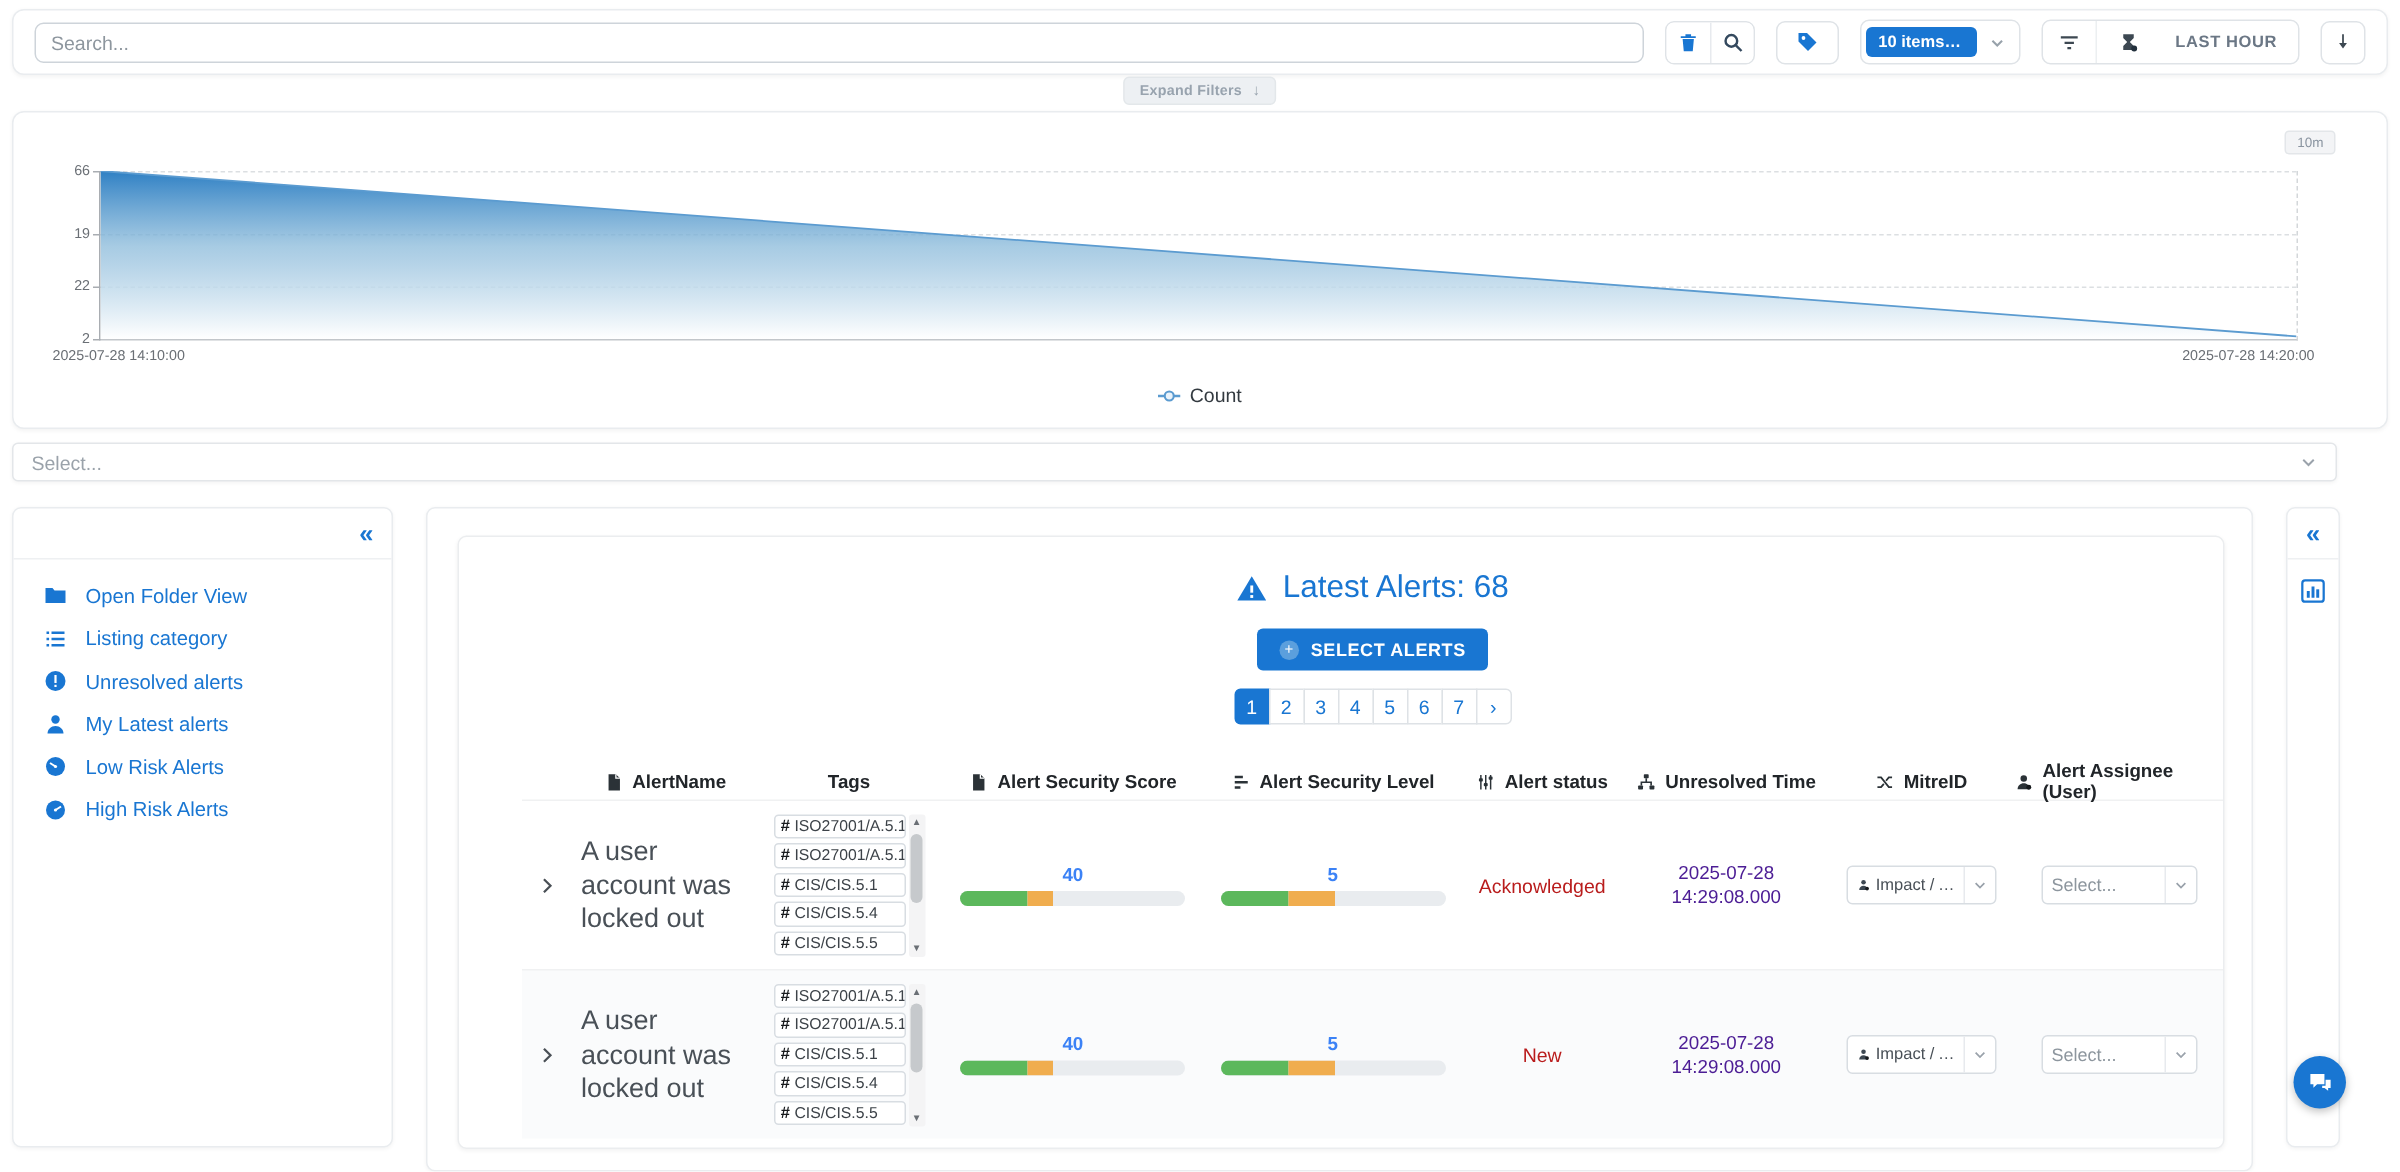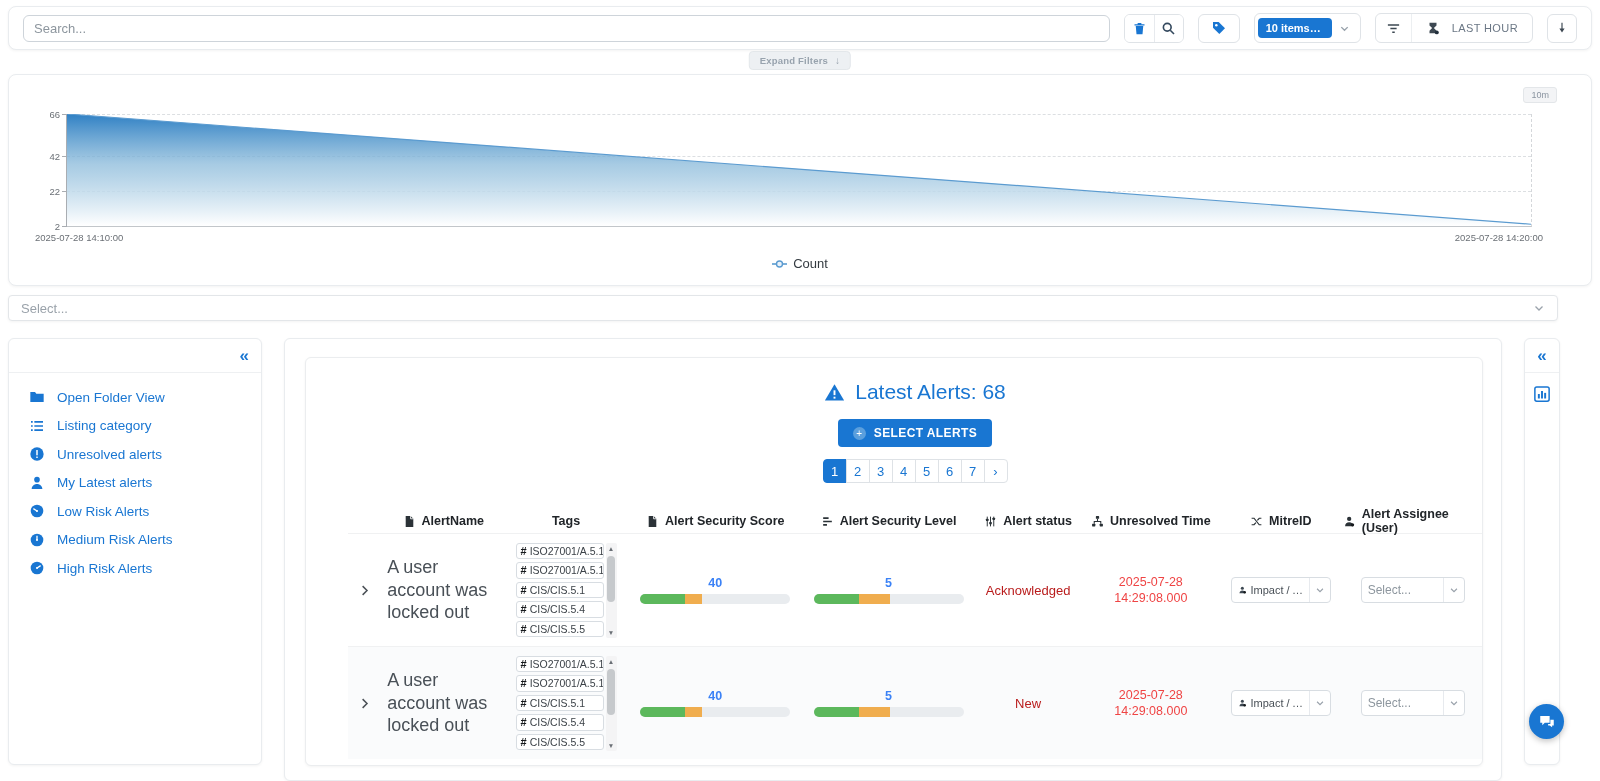--- a/index.html
+++ b/index.html
@@ -26,21 +26,21 @@
     height:30px; padding:0 2px 0 3px; background:#fff; cursor:pointer; }
   .ipp-pill { background:#1976d2; color:#fff; font-size:11px; font-weight:bold;
     padding:4px 8px; border-radius:4px; max-width:74px; white-space:nowrap; overflow:hidden;
     text-overflow:ellipsis; }
   .caret { color:#98a2ab; display:flex; align-items:center; justify-content:center; width:26px; }
   .right-gap { margin-left:auto; }
   .range-group { display:flex; align-items:center; border:1px solid #dfe3e7; border-radius:6px;
     height:30px; background:#fff; overflow:hidden; }
   .range-cell { height:100%; display:flex; align-items:center; justify-content:center; cursor:pointer; }
   .range-cell.funnel { width:36px; border-right:1px solid #eceff1; }
-  .range-cell.time { padding:0 14px; gap:12px; }
+  .range-cell.time { padding:0 14px; gap:24px;font-weight:bold; }
   .range-label { font-size:11px; color:#6b7785; letter-spacing:.4px; }
 
   
   .expand-pill { position:absolute; top:51px; left:50%; transform:translateX(-50%);
     background:#edf0f3; border:1px solid #e3e7ea; border-radius:4px; padding:3px 10px;
     display:flex; align-items:center; gap:7px; cursor:pointer; }
   .expand-pill span { font-size:9.5px; font-weight:bold; color:#98a3ae; letter-spacing:.2px; }
   .expand-pill .arr { font-size:10px; color:#98a3ae; }
 
   
@@ -123,21 +123,21 @@
     font-size:6.5px; color:#6a6f75; cursor:pointer; }
   .sb-thumb { position:absolute; top:13px; left:1.5px; width:8px; height:46px;
     background:#c6c9cc; border-radius:4px; cursor:grab; }
   .score-wrap { display:flex; flex-direction:column; align-items:center; gap:4px; }
   .bar-num { font-size:12.5px; font-weight:bold; color:#3b82f6; }
   .bar { width:150px; height:10px; border-radius:5px; background:#e9ecef; overflow:hidden;
     display:flex; }
   .seg-g { background:#5cb85c; } .seg-o { background:#f0ad4e; }
   .w-sg{width:30%} .w-so{width:11%} .w-lg{width:30%} .w-lo{width:21%}
   .status-txt { font-size:13px; color:#b91c1c; }
-  .time-txt { font-size:12.5px; color:#ef4444; line-height:1.3; text-align:center; }
+  .time-txt { font-size:12.5px; color:#4c1d95; line-height:1.3; text-align:center; }
   .mini-dd { height:26px; border:1px solid #d8dde2; border-radius:4px; background:#fff;
     display:flex; align-items:center; cursor:pointer; }
   .dd-mitre { width:100px; } .dd-assignee { width:104px; }
   .dd-label { flex:1; display:flex; align-items:center; gap:4px; padding:0 3px 0 6px;
     font-size:11px; color:#495057; overflow:hidden; white-space:nowrap; min-width:0; }
   .dd-label .txt { overflow:hidden; text-overflow:ellipsis; }
   .dd-assignee .dd-label { color:#8d969e; font-size:12px; }
   .dd-caret { width:21px; align-self:stretch; border-left:1px solid #e7eaee; display:flex;
     align-items:center; justify-content:center; color:#9aa2ab; }
 
@@ -217,21 +217,21 @@
     <div class="interval-badge">10m</div>
     <div class="plot">
       <div class="grid g0"></div>
       <div class="grid g1"></div>
       <div class="grid g2"></div>
       <div class="ytick" style="top:0"></div>
       <div class="ytick" style="top:37.5%"></div>
       <div class="ytick" style="top:68.75%"></div>
       <div class="ytick" style="top:100%"></div>
       <span class="ylab yl0">66</span>
-      <span class="ylab yl1">42</span>
+      <span class="ylab yl1">19</span>
       <span class="ylab yl2">22</span>
       <span class="ylab yl3">2</span>
       <svg viewBox="0 0 1000 150" preserveAspectRatio="none">
         <defs>
           <linearGradient id="chartGrad" x1="0" y1="0" x2="0" y2="1">
             <stop offset="0" stop-color="#2f80c4"></stop>
             <stop offset="0.45" stop-color="#8abada" stop-opacity="0.75"></stop>
             <stop offset="1" stop-color="#ffffff" stop-opacity="0.9"></stop>
           </linearGradient>
         </defs>
@@ -293,28 +293,20 @@
         <svg width="16" height="16" viewBox="0 0 24 24" fill="#1976d2">
             <circle cx="12" cy="12" r="9.5"></circle>
             <path d="M12 12L6.5 8.5" stroke="#fff" stroke-width="2"></path>
             <circle cx="12" cy="12" r="1.6" fill="#fff"></circle>
           </svg>
         <span>Low Risk Alerts</span>
       </div>
       <div class="lsb-item">
         <svg width="16" height="16" viewBox="0 0 24 24" fill="#1976d2">
             <circle cx="12" cy="12" r="9.5"></circle>
-            <path d="M12 12V5.5" stroke="#fff" stroke-width="2"></path>
-            <circle cx="12" cy="12" r="1.6" fill="#fff"></circle>
-          </svg>
-        <span>Medium Risk Alerts</span>
-      </div>
-      <div class="lsb-item">
-        <svg width="16" height="16" viewBox="0 0 24 24" fill="#1976d2">
-            <circle cx="12" cy="12" r="9.5"></circle>
             <path d="M12 12l5.5-3.5" stroke="#fff" stroke-width="2"></path>
             <circle cx="12" cy="12" r="1.6" fill="#fff"></circle>
           </svg>
         <span>High Risk Alerts</span>
       </div>
     </div>
   </div>
 
   <div class="card main-outer">
     <div class="inner-card">

